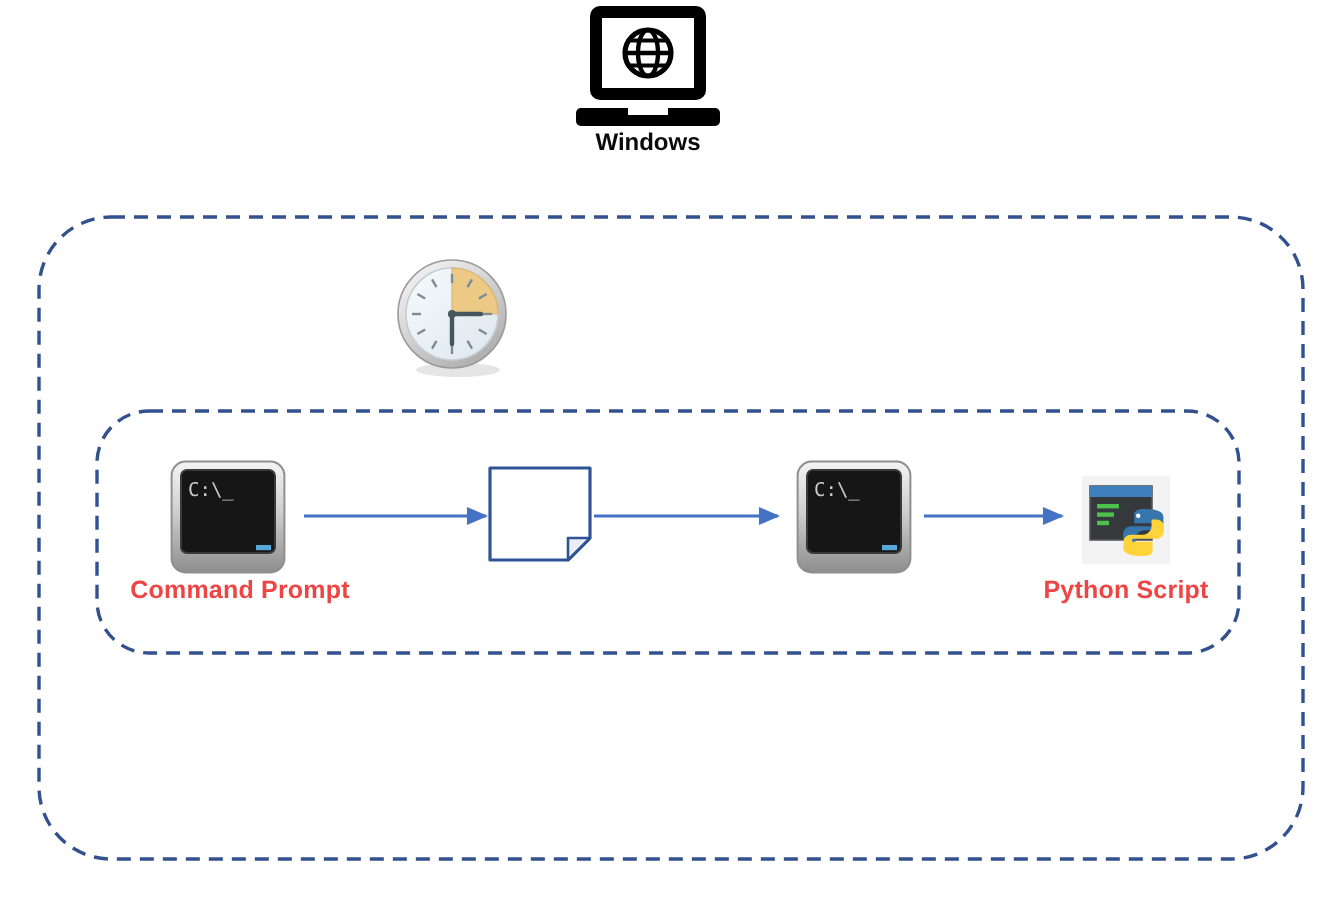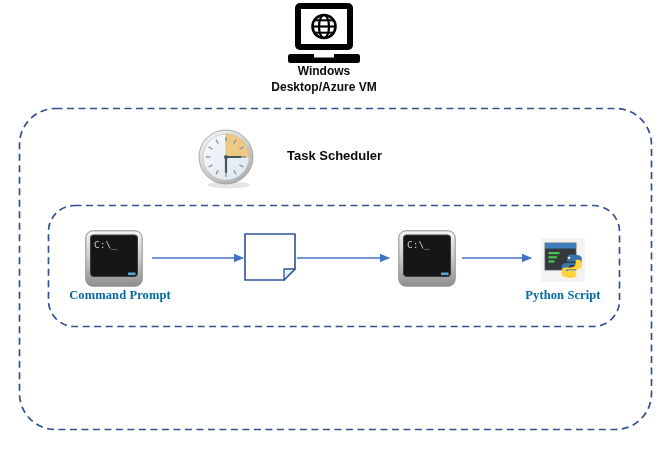--- a/index.html
+++ b/index.html
@@ -3,21 +3,21 @@
 <meta charset="utf-8">
 <style>
   html,body{margin:0;padding:0;background:#ffffff;}
   #canvas{
     position:relative;width:670px;height:450px;background:#ffffff;overflow:hidden;
     font-family:"Liberation Sans", sans-serif;color:#111;
   }
   .abs{position:absolute;}
   .node-label{
     position:absolute;top:288px;font-size:12.5px;font-weight:bold;
-    text-align:center;color:#0369a1;letter-spacing:0.1px;font-family:Liberation Serif, serif;
+    text-align:center;color:#ef4444;letter-spacing:0.1px;
   }
   .title-block{
     position:absolute;top:63px;left:244px;width:160px;text-align:center;
     font-size:12px;font-weight:bold;line-height:16px;color:#0a0a0a;
   }
   .sched-label{
     position:absolute;left:287px;top:148px;font-size:13px;font-weight:bold;color:#0a0a0a;
   }
   svg{display:block;}
 </style>
@@ -66,21 +66,20 @@
       <line x1="24.5" y1="23.5" x2="47.5" y2="23.5" stroke-width="2.2"></line>
       <line x1="27" y1="17.3" x2="45" y2="17.3" stroke-width="2"></line>
       <line x1="27" y1="29.7" x2="45" y2="29.7" stroke-width="2"></line>
     </g>
     <rect x="0" y="51" width="72" height="9" rx="2.5" fill="#000"></rect>
     <rect x="26" y="51" width="20" height="3.5" fill="#fff"></rect>
   </svg>
 
   <div class="title-block">
     <div>Windows</div>
-    <div>Desktop/Azure VM</div>
   </div>
 
   <svg class="abs" style="left:197px;top:128px" width="58" height="62" viewBox="0 0 58 62">
     <ellipse cx="32" cy="57" rx="21" ry="3.5" fill="rgba(0,0,0,0.10)"></ellipse>
     <circle cx="29" cy="29" r="27" fill="url(#ringGrad)" stroke="#9b9b9b" stroke-width="0.8"></circle>
     <circle cx="29" cy="29" r="23" fill="url(#faceGrad)" stroke="#c4ccd3" stroke-width="0.8"></circle>
     <path d="M29,29 L29,6 A23,23 0 0 1 52,29 Z" fill="#ECCA86" stroke="#d9b56a" stroke-width="0.6"></path>
     <g stroke="#7d8b95" stroke-width="1.2">
       <line x1="29" y1="9" x2="29" y2="13.5"></line>
       <line x1="29" y1="9" x2="29" y2="13.5" transform="rotate(30 29 29)"></line>
@@ -95,21 +94,20 @@
       <line x1="29" y1="9" x2="29" y2="13.5" transform="rotate(300 29 29)"></line>
       <line x1="29" y1="9" x2="29" y2="13.5" transform="rotate(330 29 29)"></line>
     </g>
     <g stroke="#46565e" stroke-width="2.2" stroke-linecap="round">
       <line x1="29" y1="29" x2="29" y2="44"></line>
       <line x1="29" y1="29" x2="43.5" y2="29"></line>
     </g>
     <circle cx="29" cy="29" r="2" fill="#46565e"></circle>
   </svg>
 
-  <div class="sched-label">Task Scheduler</div>
 
   <svg class="abs" style="left:85px;top:230px" width="58" height="57" viewBox="0 0 58 57">
     <rect x="0.8" y="0.8" width="56.4" height="55.4" rx="7" fill="url(#frameGrad)" stroke="#8f8f8f" stroke-width="1"></rect>
     <rect x="5.5" y="5" width="47" height="41.5" rx="3" fill="#161616" stroke="#3a3a3a" stroke-width="1"></rect>
     <text x="9" y="18" font-family="DejaVu Sans Mono, monospace" font-size="9.5" fill="#c9c9c9">C:\_</text>
     <rect x="43" y="42.5" width="7.5" height="2.6" fill="#57a8d8"></rect>
   </svg>
 
   <svg class="abs" style="left:244px;top:233px" width="52" height="48" viewBox="0 0 52 48">
     <path d="M1,1 H51 V36 L40,47 H1 Z" fill="#ffffff" stroke="#2F5496" stroke-width="1.6" stroke-linejoin="round"></path>

